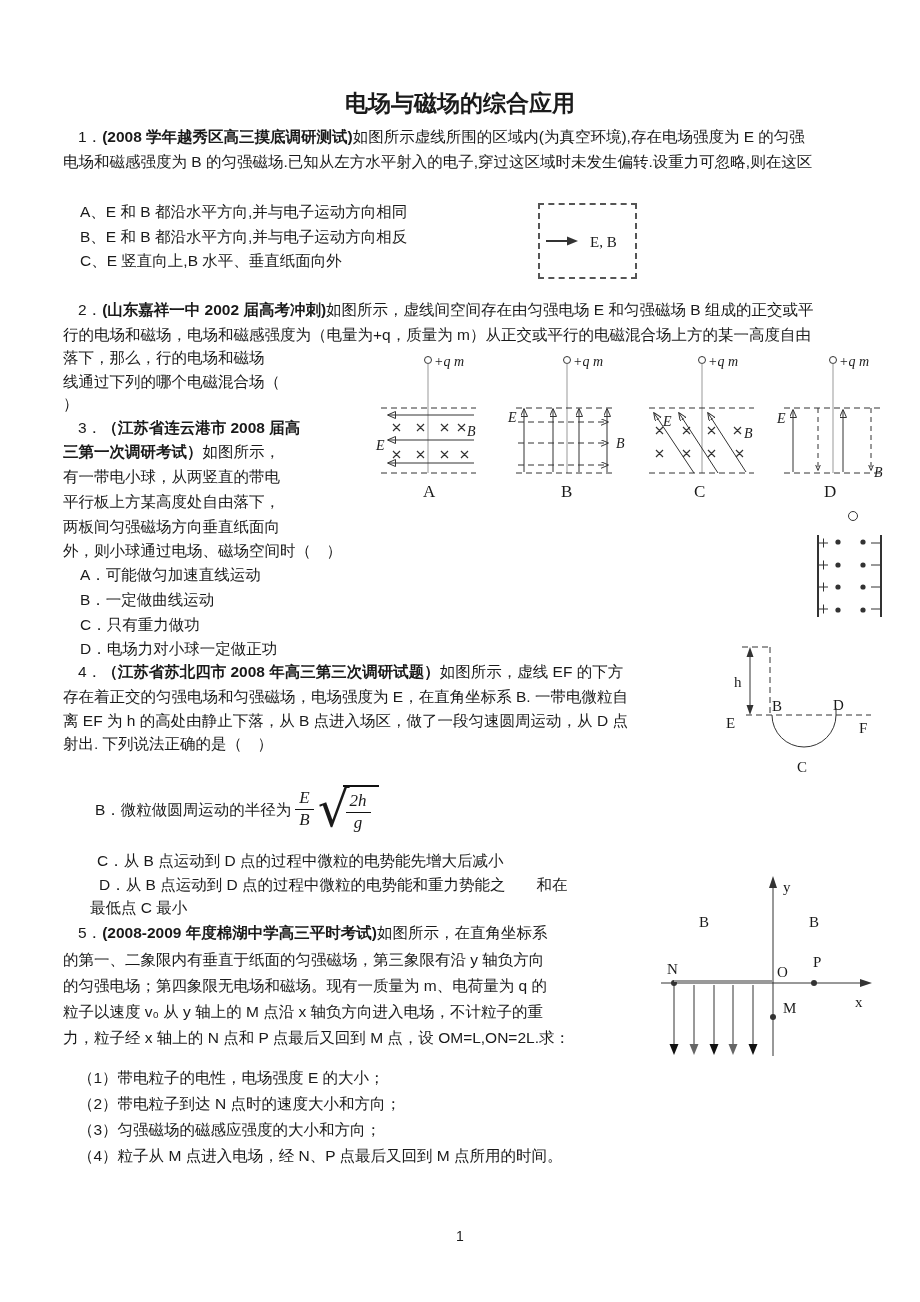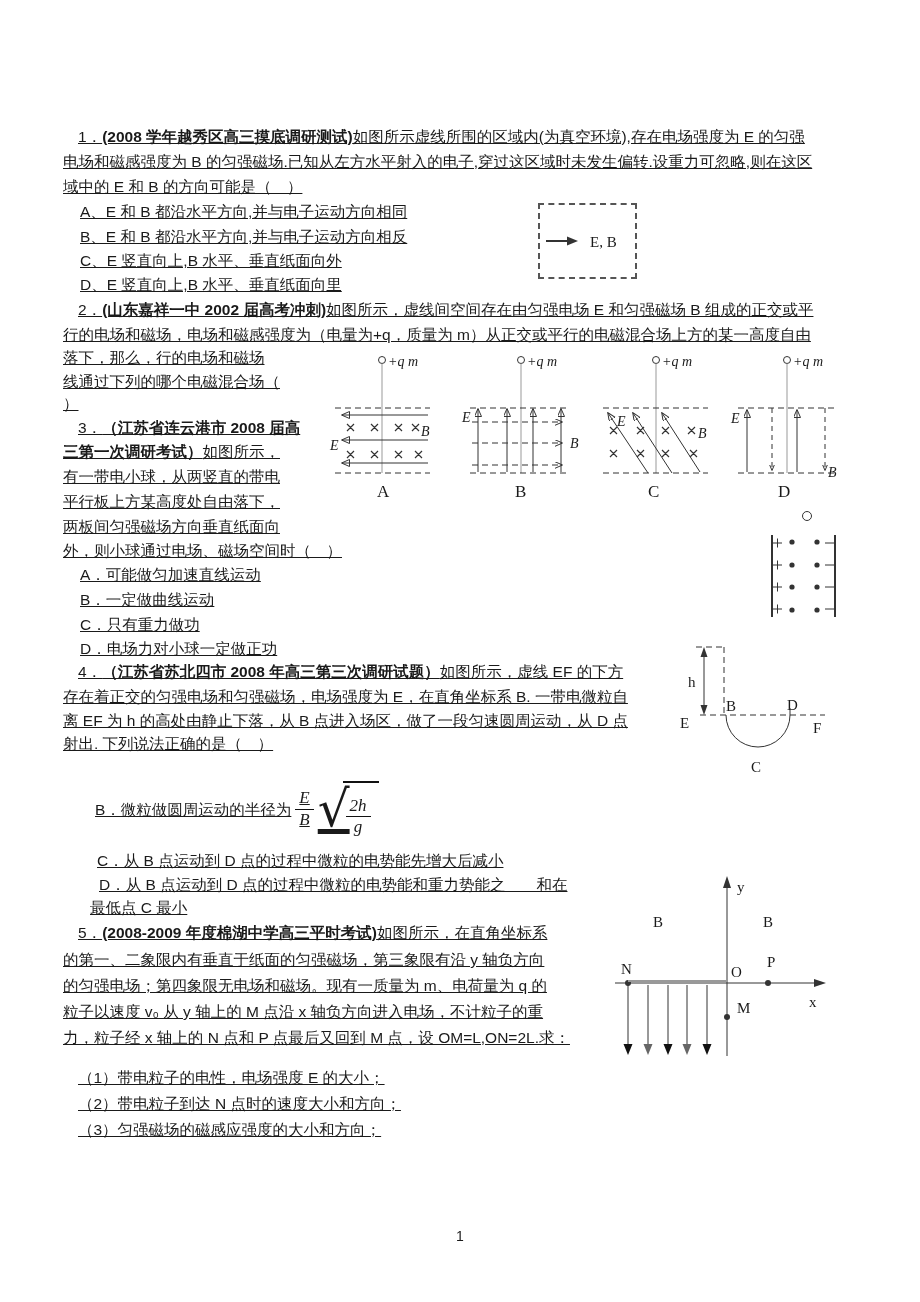--- a/index.html
+++ b/index.html
@@ -1,21 +1,21 @@
 <!DOCTYPE html>
 <html><head>
 <meta charset="utf-8">
 <style>
   html,body { margin:0; padding:0; background:#ffffff; }
   .page { position:relative; width:920px; height:1302px; background:#fff; overflow:hidden;
           font-family:"Liberation Sans", sans-serif; color:#1a1a1a; }
   .title { position:absolute; left:0; right:0; text-align:center; font-size:23px; font-weight:700; }
-  .ln { position:absolute; font-size:15.5px; line-height:21px; white-space:nowrap;text-decoration:underline; }
+  .ln { position:absolute; font-size:15.5px; line-height:21px; white-space:nowrap; }
   .b  { font-weight:700; }
-  .fig { position:absolute; }
+  .fig { position:absolute;margin-left:46px; }
   .fig1box { position:absolute; border:2px dashed #555; }
   svg { overflow:visible; display:block; }
   svg line, svg path, svg circle { stroke:#333; fill:none; }
   svg .fill { fill:#333; stroke:none; }
   .dash  { stroke-dasharray:6,4; }
   .dash2 { stroke-dasharray:5,4; }
   .gray  { stroke:#999; }
   text { fill:#1a1a1a; stroke:none; }
   .flab  { font-family:"Liberation Serif", serif; font-style:italic; font-size:14px; }
   .flab2 { font-family:"Liberation Serif", serif; font-size:15px; }
@@ -23,35 +23,34 @@
   .pgnum { position:absolute; left:0; right:0; text-align:center; font-size:14px; }
   
   .formula-line { display:flex; align-items:center; height:54px; }
   .frac { display:inline-flex; flex-direction:column; align-items:center; margin:0 4px;
           font-family:"Liberation Serif", serif; font-style:italic; font-size:17px; line-height:1.2; }
   .frac .top { padding:0 4px; border-bottom:1.4px solid #111; }
   .frac .bot { padding:0 4px; }
   .sqrt { display:inline-flex; align-items:center; }
   .sqrt .radsign { font-family:"DejaVu Sans", sans-serif; font-style:normal; font-size:50px;
                    line-height:46px; font-weight:400; }
-  .sqrt .radicand { border-top:2px solid #111; padding:12px 8px 0 3px; margin-left:-7px; }
+  .sqrt .radicand { border-top:2px solid #111; padding:3px 8px 0 3px; margin-left:-7px; }
 </style>
 </head>
 <body>
 
 <div class="page">
 
+  <div class="title" style="top:88px">电场与磁场的综合应用</div>
 
   <div class="ln" style="left:78px;top:126px"><span>1．</span><span class="b">(2008 学年越秀区高三摸底调研测试)</span><span>如图所示虚线所围的区域内(为真空环境),存在电场强度为 E 的匀强</span></div>
   <div class="ln" style="left:63px;top:151px">电场和磁感强度为 B 的匀强磁场.已知从左方水平射入的电子,穿过这区域时未发生偏转.设重力可忽略,则在这区</div>
-  <div class="ln" style="left:63px;top:176px">域中的 E 和 B 的方向可能是（　）</div>
   <div class="ln" style="left:80px;top:201px">A、E 和 B 都沿水平方向,并与电子运动方向相同</div>
   <div class="ln" style="left:80px;top:226px">B、E 和 B 都沿水平方向,并与电子运动方向相反</div>
   <div class="ln" style="left:80px;top:250px">C、E 竖直向上,B 水平、垂直纸面向外</div>
-  <div class="ln" style="left:80px;top:274px">D、E 竖直向上,B 水平、垂直纸面向里</div>
 
   <div class="fig1box" style="left:538px;top:203px;width:95px;height:72px">
     <svg width="95" height="72" viewBox="0 0 95 72">
       <line x1="6" y1="36" x2="29" y2="36" stroke-width="2"></line>
       <polygon class="fill" points="38,36 27,31.5 27,40.5"></polygon>
       <text class="flab2" x="50" y="42">E, B</text>
     </svg>
   </div>
 
   <div class="ln" style="left:78px;top:299px"><span>2．</span><span class="b">(山东嘉祥一中 2002 届高考冲刺)</span><span>如图所示，虚线间空间存在由匀强电场 E 和匀强磁场 B 组成的正交或平</span></div>
@@ -231,20 +230,21 @@
   </div>
 
   <div class="ln" style="left:78px;top:922px"><span>5．</span><span class="b">(2008-2009 年度棉湖中学高三平时考试)</span><span>如图所示，在直角坐标系</span></div>
   <div class="ln" style="left:63px;top:949px">的第一、二象限内有垂直于纸面的匀强磁场，第三象限有沿 y 轴负方向</div>
   <div class="ln" style="left:63px;top:975px">的匀强电场；第四象限无电场和磁场。现有一质量为 m、电荷量为 q 的</div>
   <div class="ln" style="left:63px;top:1001px">粒子以速度 v₀ 从 y 轴上的 M 点沿 x 轴负方向进入电场，不计粒子的重</div>
   <div class="ln" style="left:63px;top:1027px">力，粒子经 x 轴上的 N 点和 P 点最后又回到 M 点，设 OM=L,ON=2L.求：</div>
   <div class="ln" style="left:78px;top:1067px">（1）带电粒子的电性，电场强度 E 的大小；</div>
   <div class="ln" style="left:78px;top:1093px">（2）带电粒子到达 N 点时的速度大小和方向；</div>
   <div class="ln" style="left:78px;top:1119px">（3）匀强磁场的磁感应强度的大小和方向；</div>
+  <div class="ln" style="left:78px;top:1145px">（4）粒子从 M 点进入电场，经 N、P 点最后又回到 M 点所用的时间。</div>
 
   <div class="fig" style="left:593px;top:870px">
     <svg width="280" height="200" viewBox="0 0 280 200">
       <line x1="134" y1="16" x2="134" y2="186"></line>
       <polygon class="fill" points="134,6 130,18 138,18"></polygon>
       <line x1="22" y1="113" x2="224" y2="113"></line>
       <polygon class="fill" points="233,113 221,109 221,117"></polygon>
       <text class="flab2" x="144" y="22">y</text>
       <text class="flab2" x="216" y="137">x</text>
       <text class="flab2" x="60" y="57">B</text>

